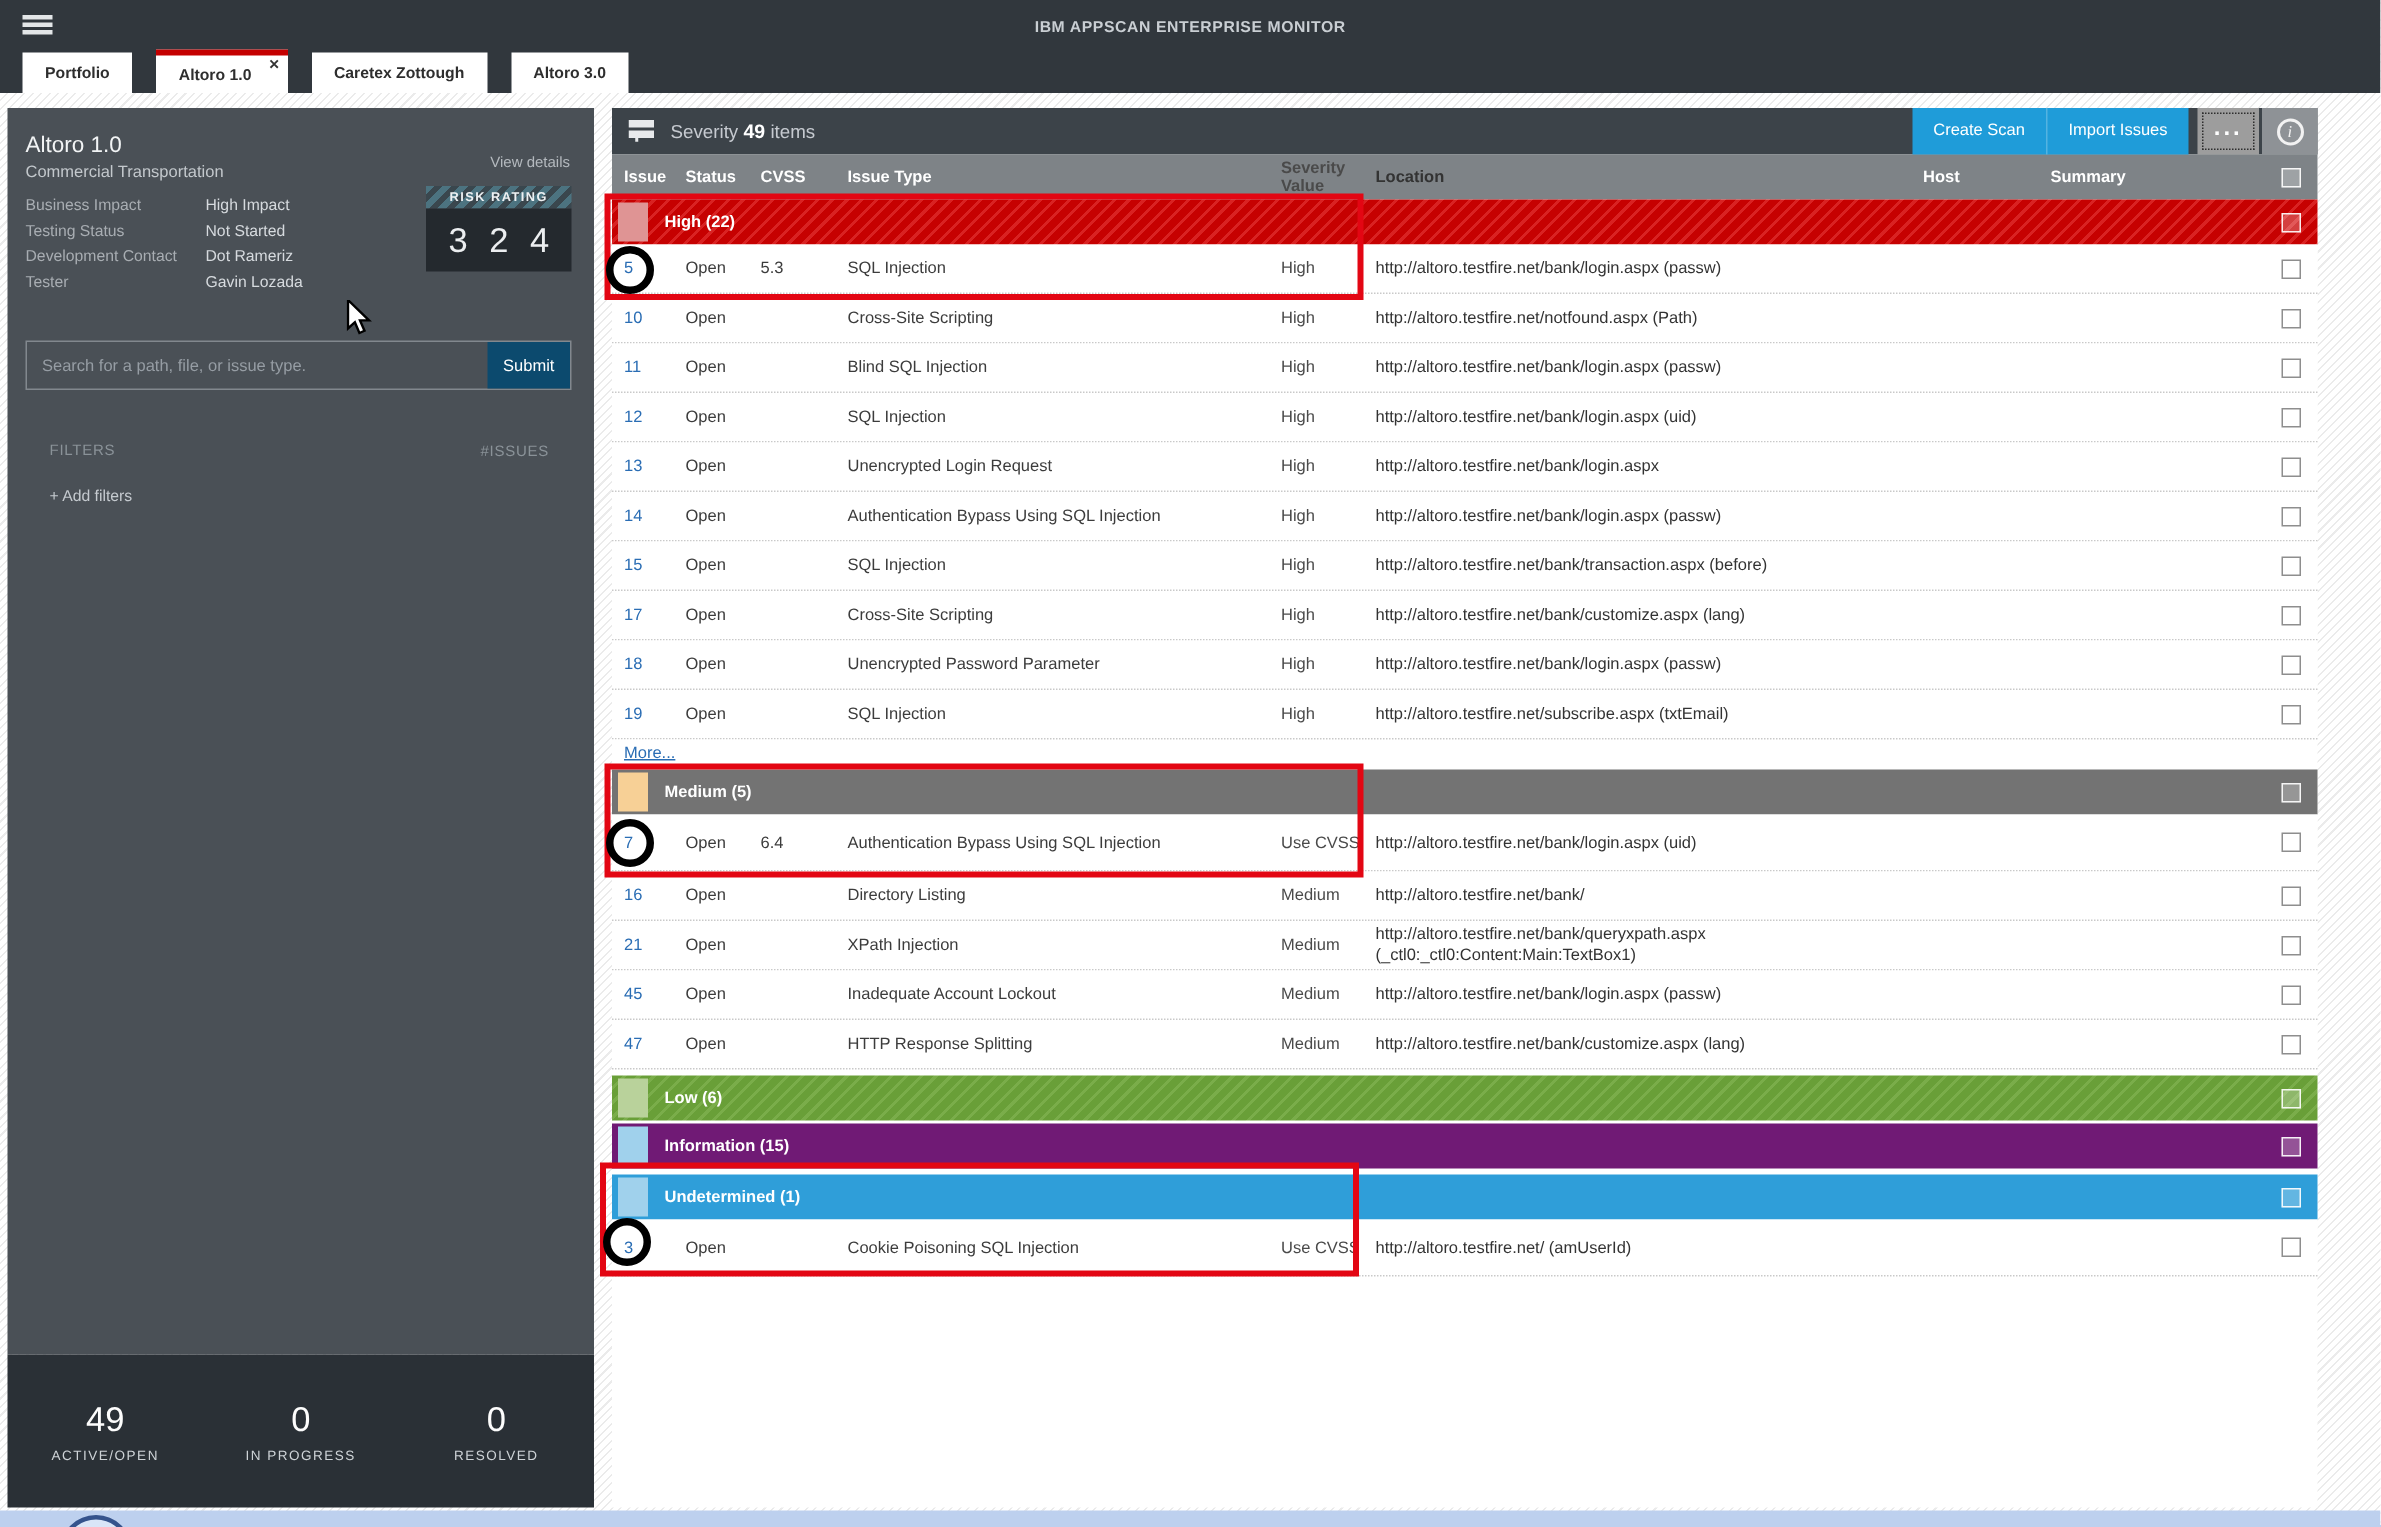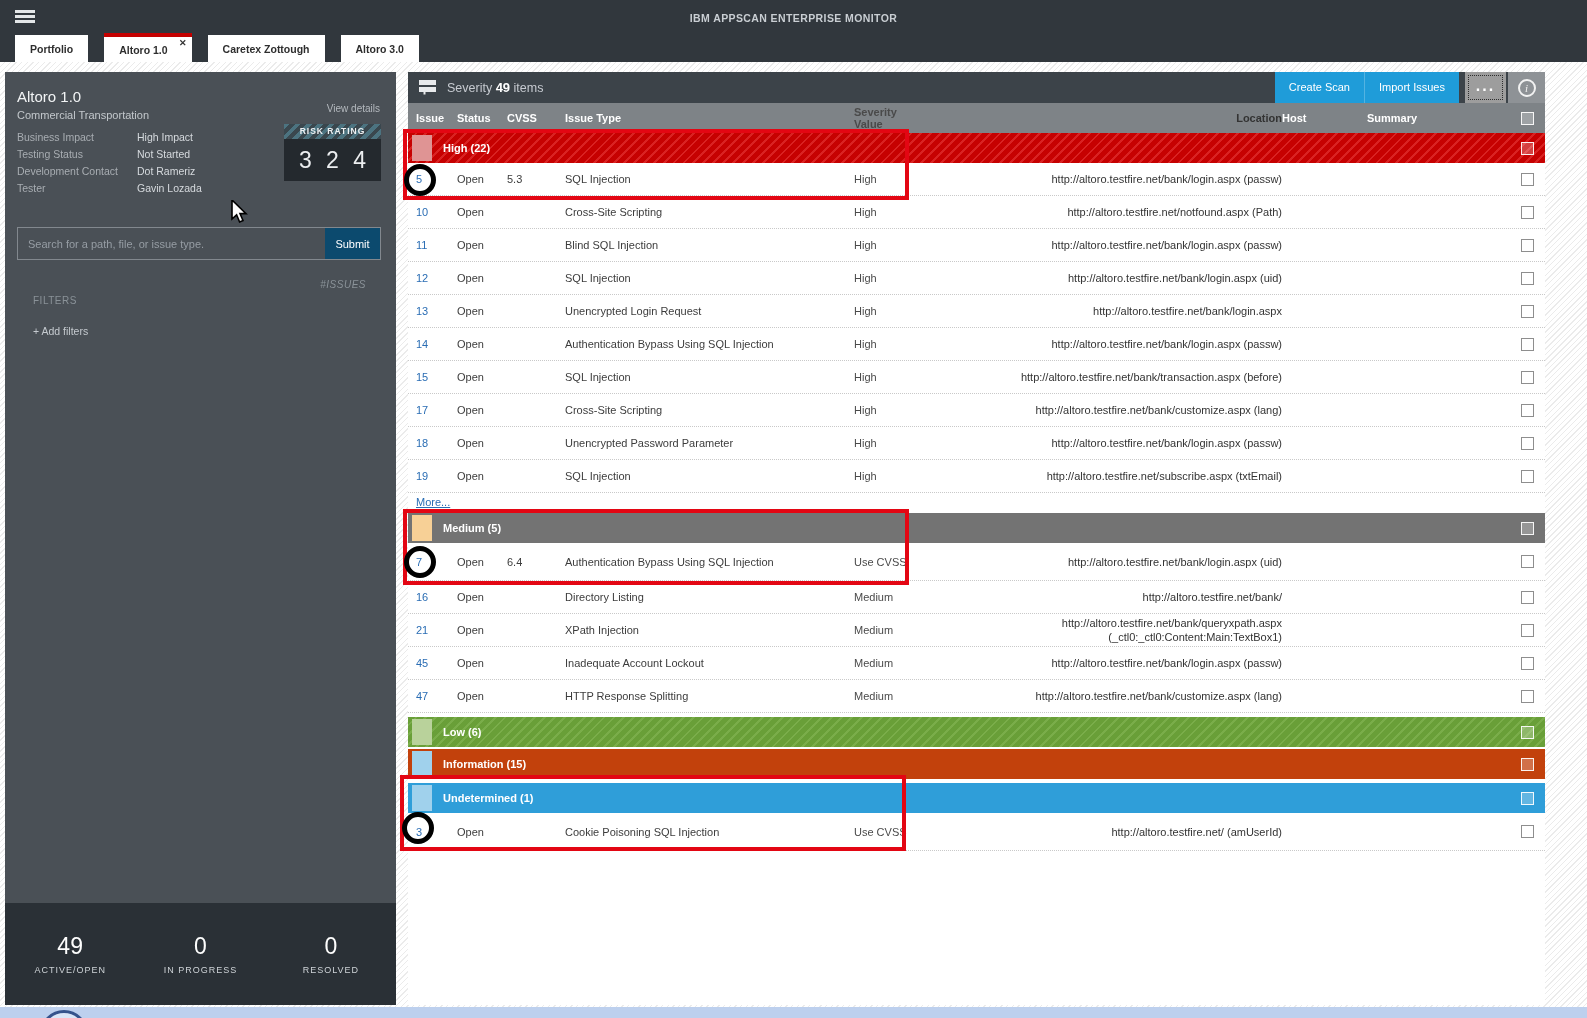--- a/index.html
+++ b/index.html
@@ -28,21 +28,21 @@
   .sb-dlabel{width:120px;color:#a8adb2;}
   .sb-dvalue{color:#d6dade;}
   .riskbox{position:absolute;right:15px;top:52px;width:97px;}
   .risk-label{height:15px;background:repeating-linear-gradient(135deg,#4c7380 0 4px,#3a474e 4px 8px);color:#eef1f3;font-size:8.5px;font-weight:bold;letter-spacing:1px;text-align:center;line-height:15px;}
   .risk-values{height:42px;background:#24292e;color:#eceef0;font-size:23px;text-align:center;line-height:42px;word-spacing:8px;}
   .searchbox{position:absolute;left:12px;top:155px;width:364px;height:33px;border:1px solid #82888e;display:flex;}
   .searchbox input{flex:1;background:transparent;border:none;outline:none;color:#cfd3d7;font-size:11px;padding:0 10px;font-family:"Liberation Sans",sans-serif;}
   .searchbox input::placeholder{color:#969da4;}
   .searchbox button{width:55px;background:#0c4a6e;color:#fff;border:none;font-size:11px;cursor:pointer;font-family:"Liberation Sans",sans-serif;}
   .sb-filters-label{position:absolute;left:28px;top:223px;font-size:10px;color:#8a9298;letter-spacing:.5px;}
-  .sb-issues-label{position:absolute;right:30px;top:207px;font-size:10px;color:#8a9298;letter-spacing:.5px;font-style:italic;}
+  .sb-issues-label{position:absolute;right:30px;top:224px;font-size:10px;color:#8a9298;letter-spacing:.5px;}
   .sb-addfilters{position:absolute;left:28px;top:253px;font-size:10.5px;color:#c5cacf;cursor:pointer;}
   
   .stats{position:absolute;left:5px;top:903px;width:391px;height:102px;background:#2a3036;display:flex;align-items:center;}
   .stat{flex:1;text-align:center;}
   .stat-num{font-size:23px;color:#fdfdfd;}
   .stat-label{font-size:9px;color:#ced3d7;letter-spacing:1px;margin-top:5px;}
   
   .main{position:absolute;left:408px;top:72px;width:1137px;height:933px;background:#ffffff;}
   .toolbar{height:31px;background:#3c4349;display:flex;align-items:center;}
   .tb-icon{margin-left:11px;width:17px;height:15px;flex:none;}
@@ -71,30 +71,30 @@
   
   .band{height:30px;display:flex;align-items:center;cursor:pointer;}
   .band-square{width:20px;height:26px;margin-left:4px;flex:none;}
   .band-label{margin-left:11px;color:#fff;font-size:11px;font-weight:bold;flex:1;}
   .band-high{background:repeating-linear-gradient(135deg,#c60101 0 5px,#d92222 5px 7px);}
   .band-high .band-square{background:#df9494;}
   .band-medium{background:#737373;margin-top:2px;}
   .band-medium .band-square{background:#f7d096;}
   .band-low{background:repeating-linear-gradient(135deg,#699f38 0 5px,#7aad4a 5px 7px);margin-top:4px;}
   .band-low .band-square{background:#b9d29b;}
-  .band-info{background:#c2410c;margin-top:2px;justify-content:space-between;}
+  .band-info{background:#701a75;margin-top:2px;justify-content:space-between;}
   .band-info .band-square{background:#a0d1ec;}
   .band-undet{background:#2f9ed9;margin-top:4px;}
   .band-undet .band-square{background:#a0d1ec;}
   
   .row{height:33px;display:flex;align-items:center;background:#fff;border-bottom:1px dotted #c9c9c9;font-size:11px;color:#3c3c3c;overflow:hidden;cursor:pointer;}
   .row.tall{height:38px;}
   .issue-link{color:#2a6db4;cursor:pointer;}
   .c-sev{color:#4a4a4a;line-height:14px;}
-  .c-loc{color:#333;line-height:14px;text-align:right;}
+  .c-loc{color:#333;line-height:14px;}
   .morelink{height:18px;display:flex;align-items:center;padding-left:8px;font-size:11px;color:#2a6db4;text-decoration:underline;cursor:pointer;background:#fff;width:130px;}
   
   .ann-rect{position:absolute;border:4px solid #e30613;pointer-events:none;z-index:40;}
   .ann1{left:403px;top:129px;width:506px;height:71px;}
   .ann2{left:403px;top:509px;width:506px;height:76px;}
   .ann3{left:400px;top:775px;width:506px;height:76px;}
   .ann-circle{position:absolute;width:32px;height:32px;border:5px solid #000;border-radius:50%;pointer-events:none;z-index:41;}
   .ac1{left:404px;top:164px;}
   .ac2{left:404px;top:546px;}
   .ac3{left:402px;top:812px;}

